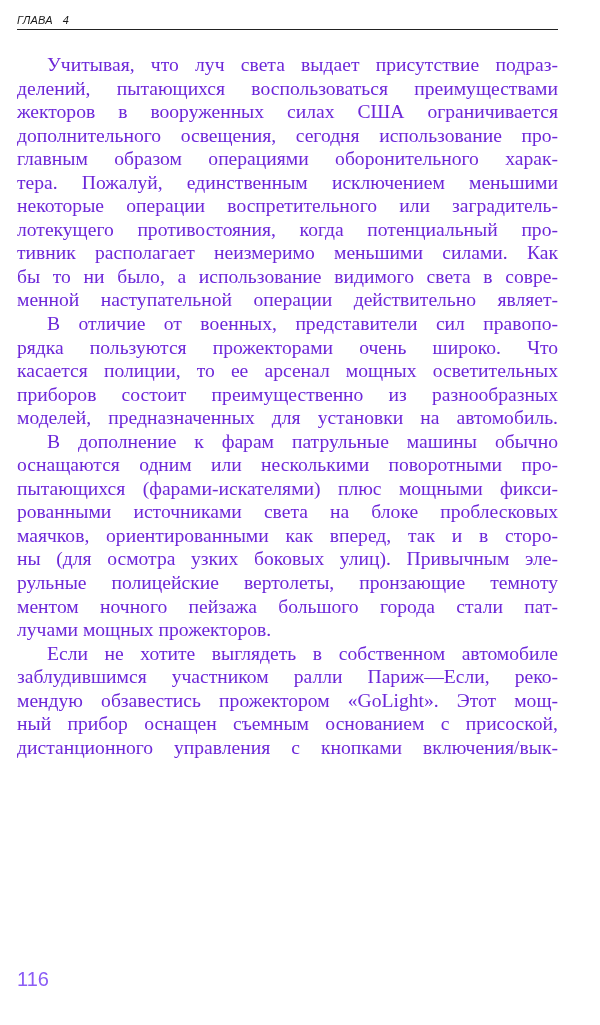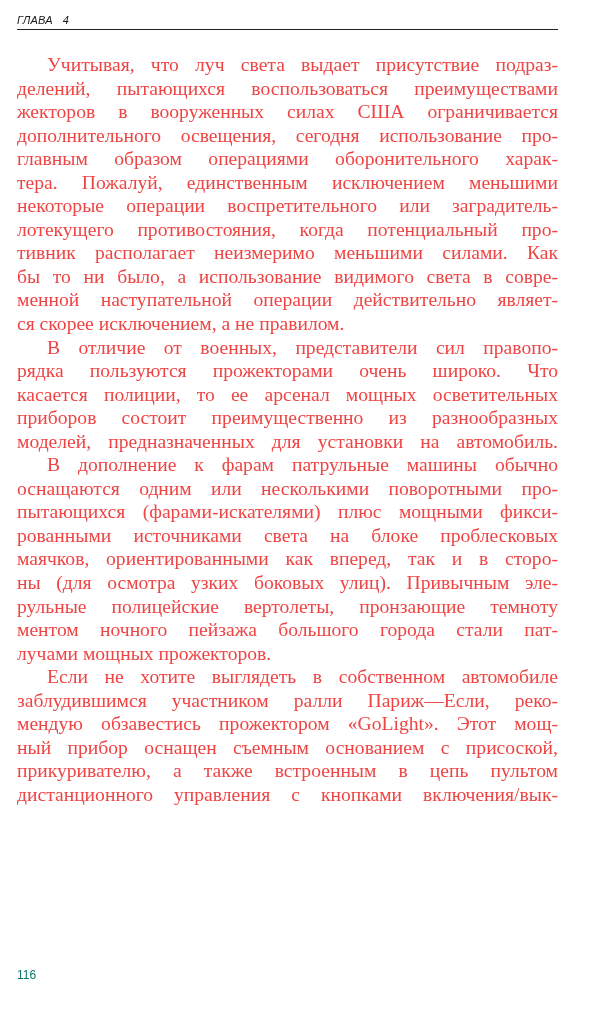--- a/index.html
+++ b/index.html
@@ -31,43 +31,43 @@
     margin-left: 10px;
   }
   .body-text {
     position: absolute;
     left: 17px;
     top: 53px;
     width: 541px;
     font-family: "Liberation Serif", serif;
     font-size: 19.6px;
     line-height: 23.55px;
-    color: #ef4444;
+    color: #6d28d9;
   }
   .line {
     display: block;
     white-space: nowrap;
     text-align: justify;
     text-align-last: justify;
     height: 23.55px;
     overflow: visible;
   }
   .line.last {
     text-align-last: left;
   }
   .line.indent {
     padding-left: 30px;
   }
   .folio {
     position: absolute;
     left: 17px;
     top: 968px;
     font-family: "Liberation Sans", sans-serif;
-    font-size: 12px;
-    color: #0f766e;
+    font-size: 20px;
+    color: #8b5cf6;
   }
 </style>
 </head>
 <body>
 
 <div class="running-head">
   <span>ГЛАВА</span><span class="chap-num">4</span>
 </div>
 
 <div class="body-text">
@@ -77,21 +77,20 @@
     <span class="line">делений, пытающихся воспользоваться преимуществами</span>
     <span class="line">жекторов в вооруженных силах США ограничивается</span>
     <span class="line">дополнительного освещения, сегодня использование про-</span>
     <span class="line">главным образом операциями оборонительного харак-</span>
     <span class="line">тера. Пожалуй, единственным исключением меньшими</span>
     <span class="line">некоторые операции воспретительного или заградитель-</span>
     <span class="line">лотекущего противостояния, когда потенциальный про-</span>
     <span class="line">тивник располагает неизмеримо меньшими силами. Как</span>
     <span class="line">бы то ни было, а использование видимого света в совре-</span>
     <span class="line">менной наступательной операции действительно являет-</span>
-    <span class="line last">ся скорее исключением, а не правилом.</span>
   </div>
 
   <div>
     <span class="line indent">В отличие от военных, представители сил правопо-</span>
     <span class="line">рядка пользуются прожекторами очень широко. Что</span>
     <span class="line">касается полиции, то ее арсенал мощных осветительных</span>
     <span class="line">приборов состоит преимущественно из разнообразных</span>
     <span class="line">моделей, предназначенных для установки на автомобиль.</span>
   </div>
 
@@ -105,18 +104,17 @@
     <span class="line">рульные полицейские вертолеты, пронзающие темноту</span>
     <span class="line">ментом ночного пейзажа большого города стали пат-</span>
     <span class="line last">лучами мощных прожекторов.</span>
   </div>
 
   <div>
     <span class="line indent">Если не хотите выглядеть в собственном автомобиле</span>
     <span class="line">заблудившимся участником ралли Париж—Если, реко-</span>
     <span class="line">мендую обзавестись прожектором «GoLight». Этот мощ-</span>
     <span class="line">ный прибор оснащен съемным основанием с присоской,</span>
-    <span class="line">прикуривателю, а также встроенным в цепь пультом</span>
     <span class="line">дистанционного управления с кнопками включения/вык-</span>
   </div>
 </div>
 
 <div class="folio">116</div>
 
 </body></html>

